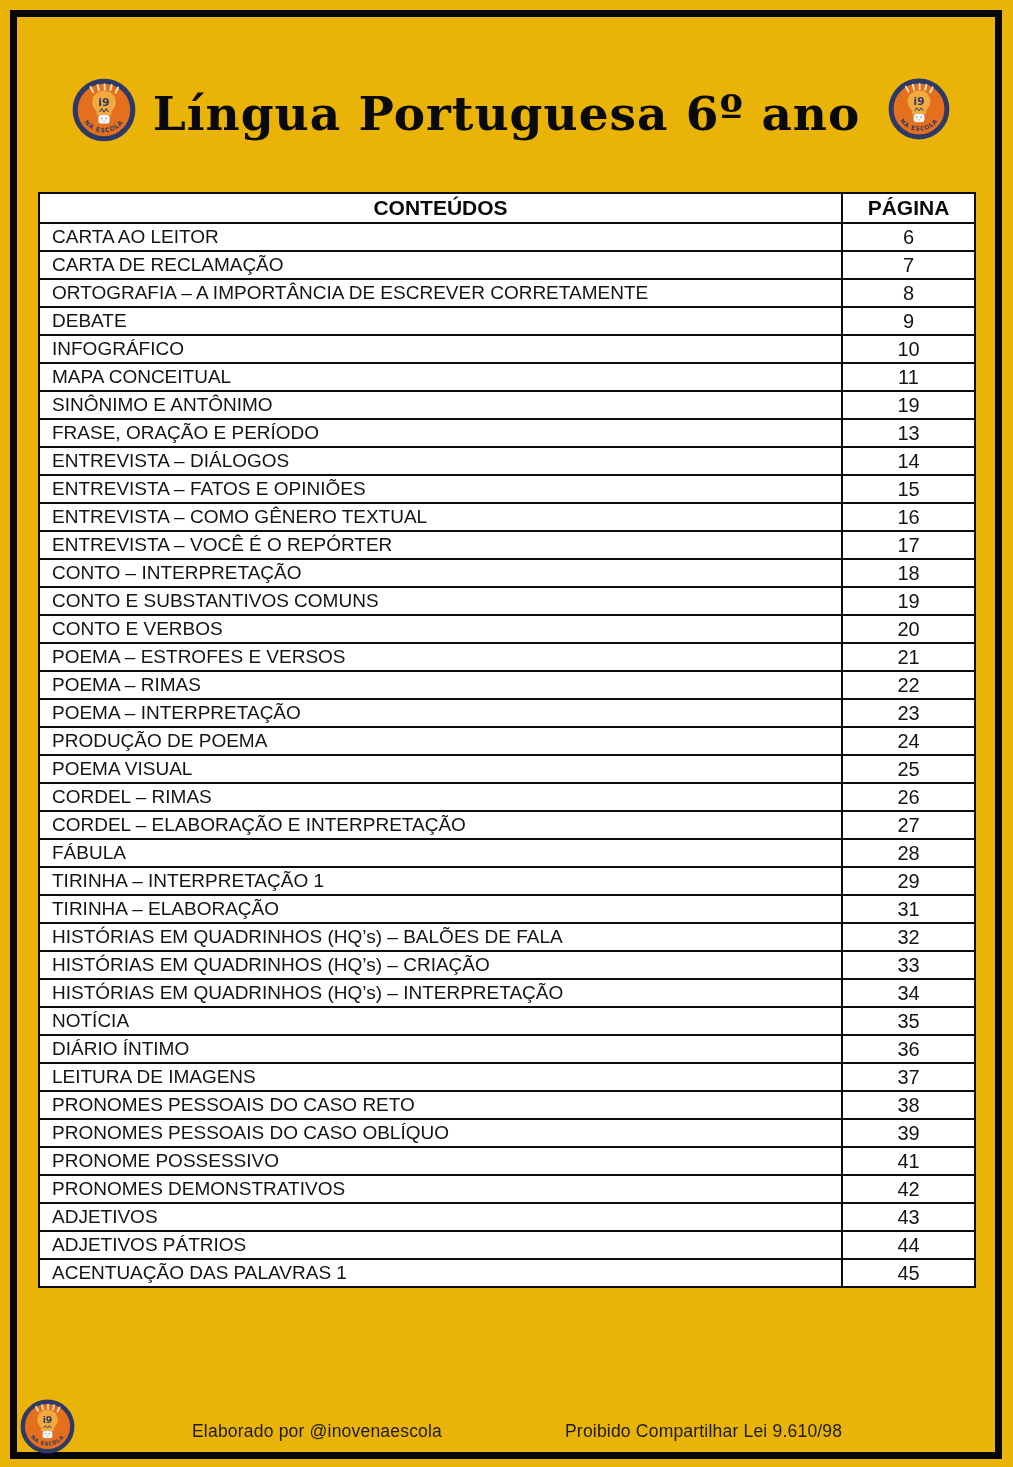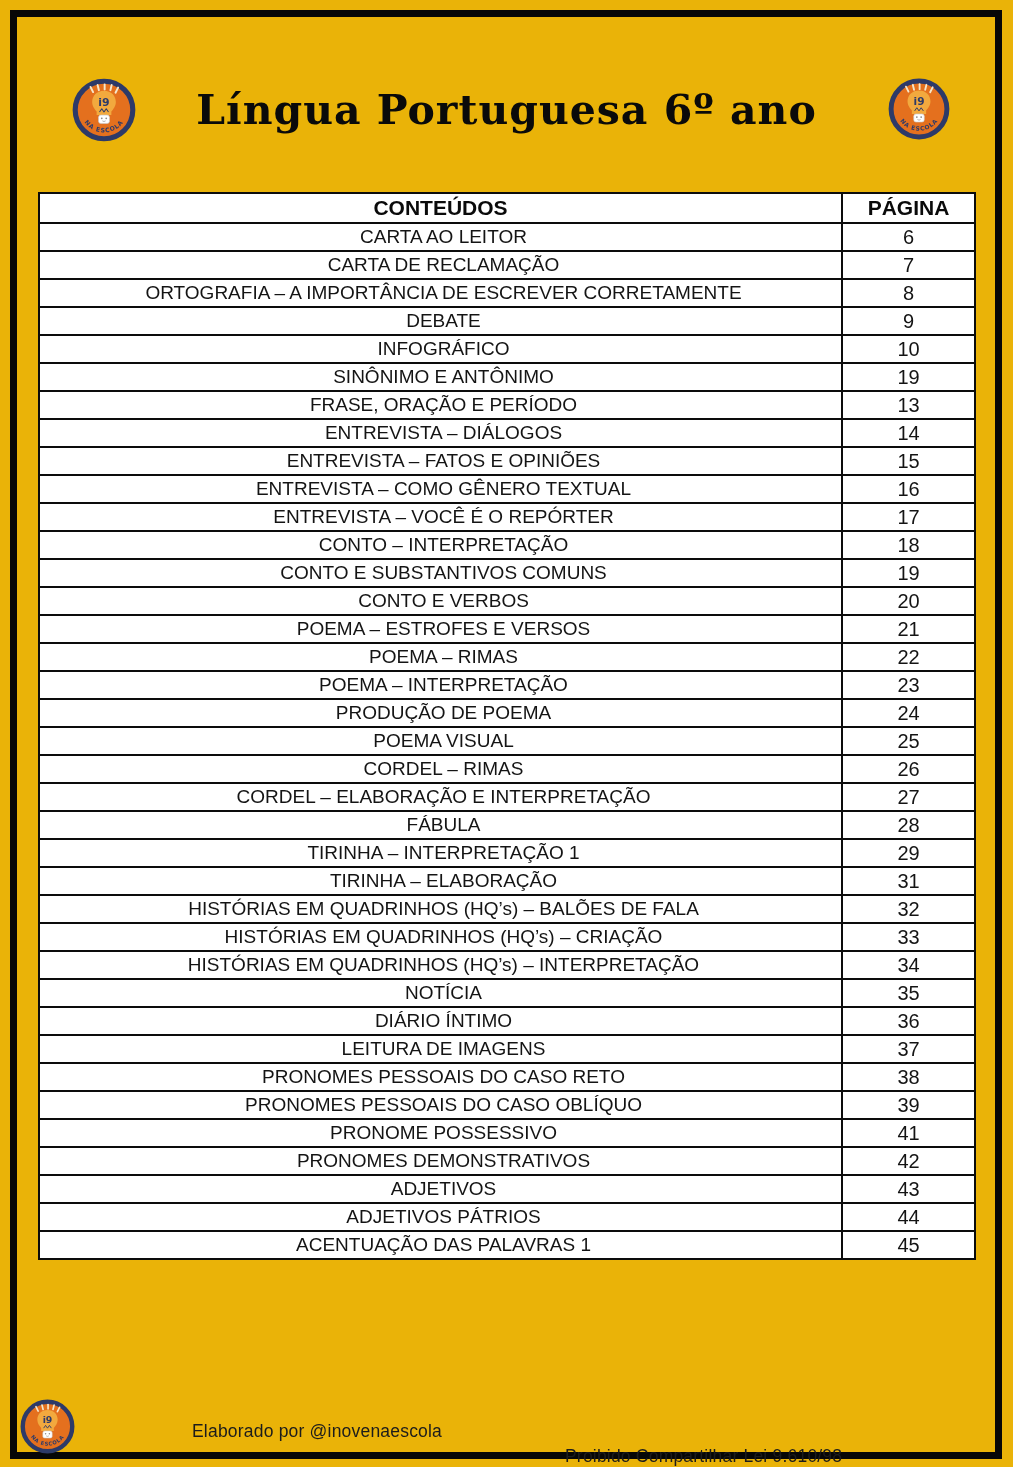--- a/index.html
+++ b/index.html
@@ -18,21 +18,21 @@
     box-sizing:border-box;
     pointer-events:none;
   }
   .logo{position:absolute;display:block;}
   .logo svg{width:100%;height:100%;display:block;}
   .title{
     position:absolute;left:0;top:86px;width:1013px;margin:0;
     text-align:center;
     font-family:"DejaVu Serif","Liberation Serif",serif;
     font-weight:900;
-    font-size:41px;
+    font-size:47px;
     letter-spacing:1px;
     color:#0a0a0a;
   }
   table.toc{
     position:absolute;left:38px;top:192px;width:936px;
     border-collapse:collapse;table-layout:fixed;
     background:#ffffff;
   }
   table.toc col.col-content{width:803px;}
   table.toc col.col-page{width:133px;}
@@ -41,31 +41,31 @@
     box-sizing:border-box;
     overflow:hidden;white-space:nowrap;
   }
   table.toc thead tr{height:30px;margin-left:16px;}
   table.toc tbody tr{height:28px;}
   table.toc th{
     font-size:21px;font-weight:bold;text-align:center;
     padding:0;color:#0a0a0a;
   }
   td.c-content{
-    font-size:19px;text-align:center;padding:0 6px 0 12px;color:#141414;
+    font-size:19px;text-align:left;padding:0 6px 0 12px;color:#141414;
   }
   td.c-page{
     font-size:20px;text-align:center;padding:0;color:#141414;
   }
   .footer-text{
     position:absolute;top:1421px;
     font-size:17.5px;color:#1c1c1c;letter-spacing:0.2px;
   }
   .footer-credit{left:192px;}
-  .footer-notice{left:565px;margin-top:25px;}
+  .footer-notice{left:565px;}
 </style>
 </head>
 <body>
 
 <div class="page">
 
   <div class="frame"></div>
 
   <span class="logo" style="left:72px;top:78px;width:64px;height:64px">
   <svg viewBox="0 0 100 100" xmlns="http://www.w3.org/2000/svg" aria-hidden="true">
@@ -143,20 +143,24 @@
         </tr>
         <tr>
           <td class="c-content">DEBATE</td>
           <td class="c-page">9</td>
         </tr>
         <tr>
           <td class="c-content">INFOGRÁFICO</td>
           <td class="c-page">10</td>
         </tr>
         <tr>
+          <td class="c-content">MAPA CONCEITUAL</td>
+          <td class="c-page">11</td>
+        </tr>
+        <tr>
           <td class="c-content">SINÔNIMO E ANTÔNIMO</td>
           <td class="c-page">19</td>
         </tr>
         <tr>
           <td class="c-content">FRASE, ORAÇÃO E PERÍODO</td>
           <td class="c-page">13</td>
         </tr>
         <tr>
           <td class="c-content">ENTREVISTA – DIÁLOGOS</td>
           <td class="c-page">14</td>

